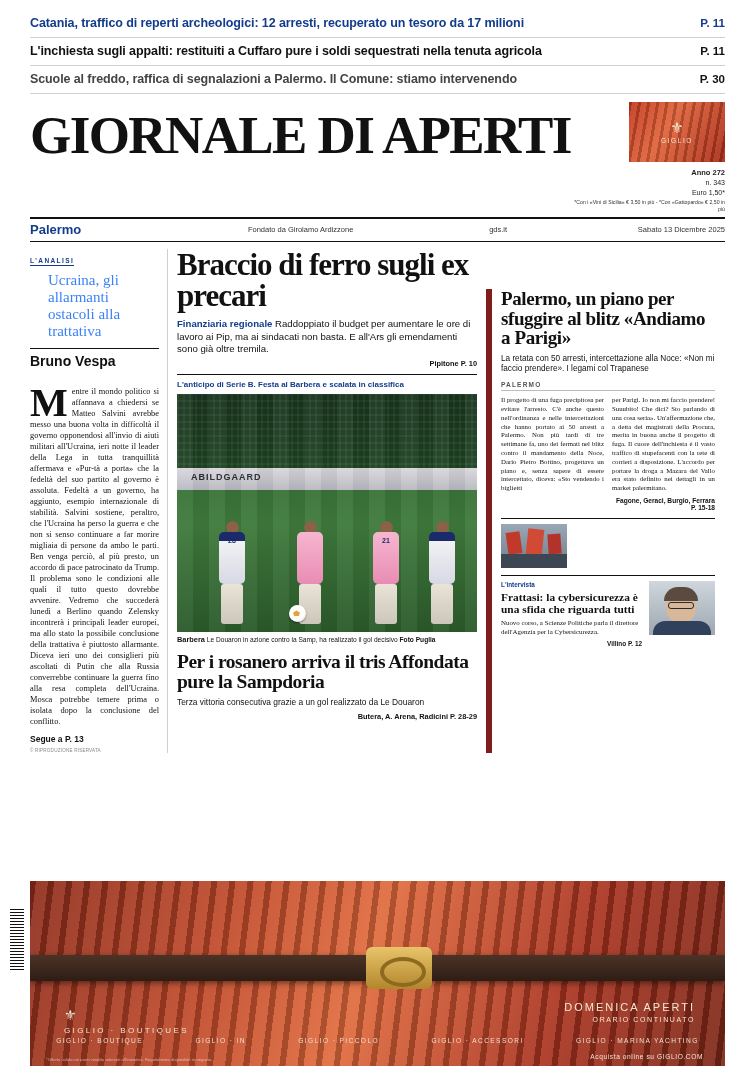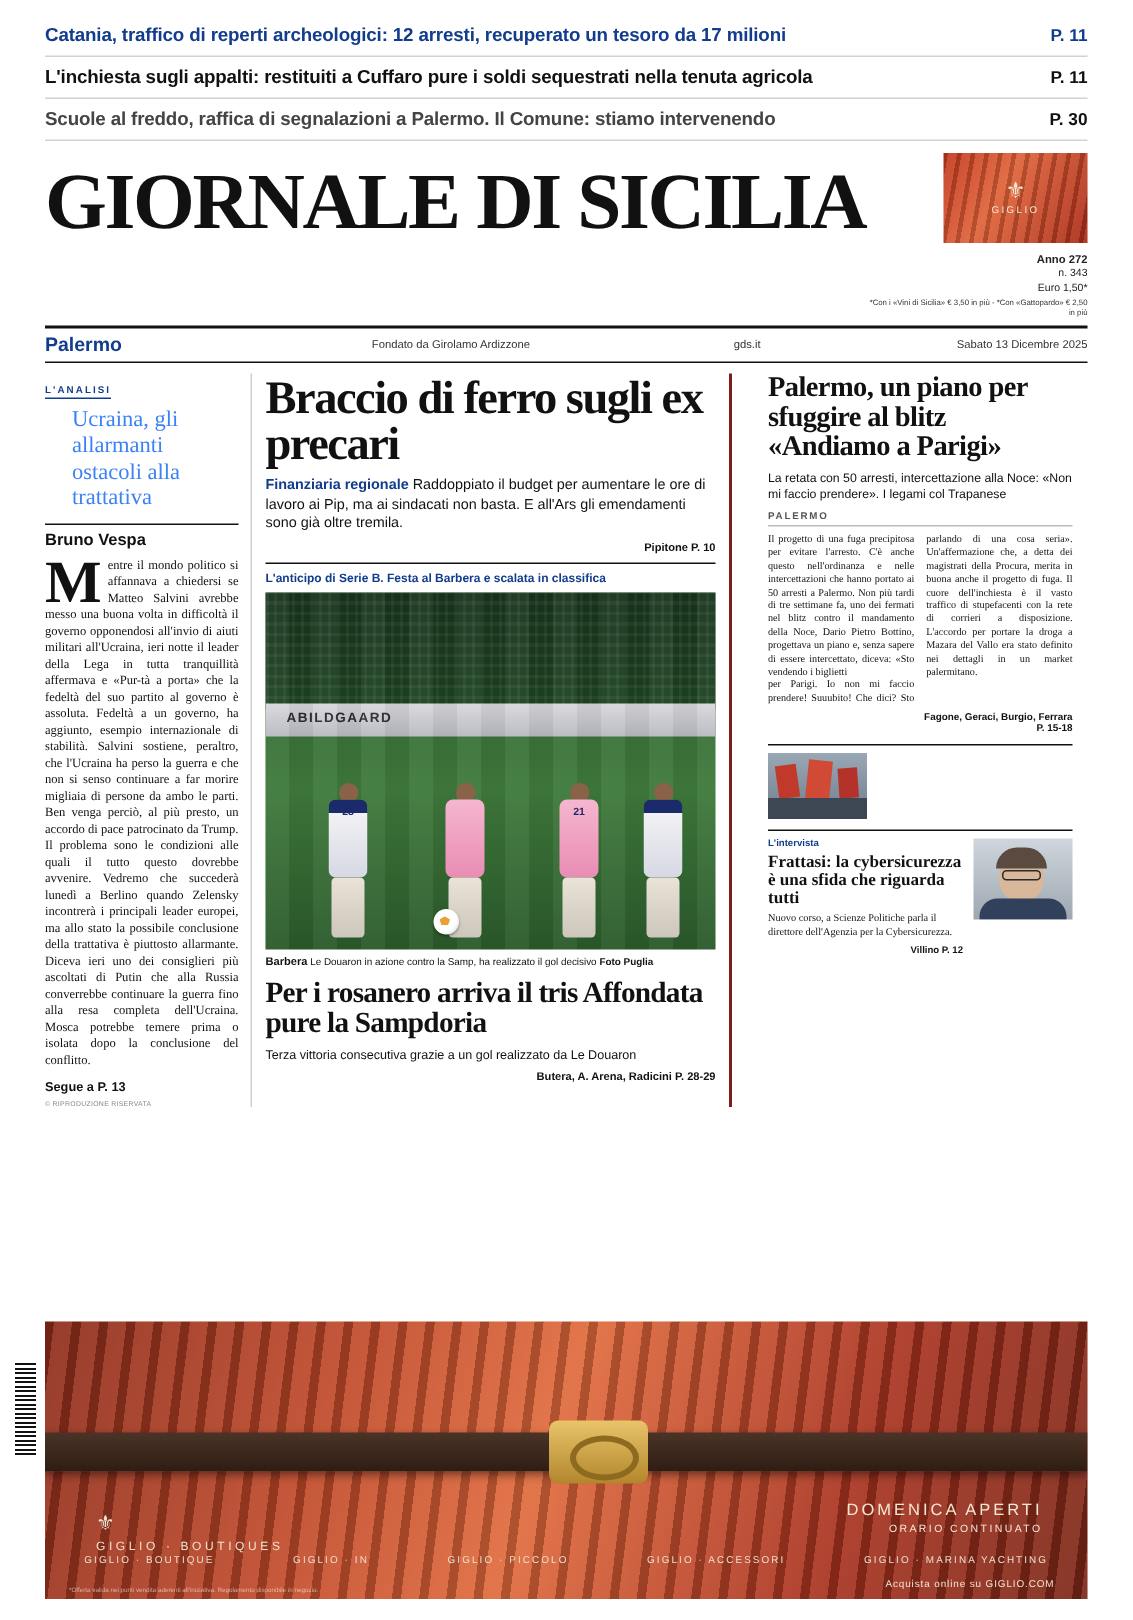--- a/index.html
+++ b/index.html
@@ -66,34 +66,34 @@
     display: flex; align-items: center; padding: 3px 0 4px 0;
   }
   .edition-name { color: #123c8c; font-weight: bold; font-size: 13px; width: 150px; }
   .edition-center { flex: 1; display: flex; justify-content: space-around; font-size: 7.5px; color: #333; }
   .edition-date { width: 150px; text-align: right; font-size: 7.5px; color: #333; }
 
   
   .content { display: flex; padding: 0 30px; margin-top: 7px; }
   .col-left { width: 138px; padding-right: 8px; border-right: 1px solid #cfcfcf; }
   .col-mid { width: 318px; padding: 0 9px; }
-  .col-right { width: 229px; padding-left: 24px; border-left: 2px solid #7f1d1d; }
+  .col-right { width: 229px; padding-left: 9px; border-left: 6px solid #7f1d1d; margin-top: 40px; }
 
   .kicker-badge {
     font-size: 6.5px; font-weight: bold; letter-spacing: 1.4px; color: #123c8c;
     border-bottom: 1px solid #123c8c; display: inline-block; padding-bottom: 1px; margin-bottom: 6px;
   }
   .analysis-title {
     font-family: "Liberation Serif", serif;
     font-size: 15px; line-height: 1.14; color: #3b82f6; font-weight: normal;
     margin-bottom: 8px;
     margin-left: 18px;
   }
   .byline-rule { border-top: 1px solid #111; margin: 8px 0 4px 0; }
-  .byline { font-size: 11px; font-weight: bold; margin-bottom: 5px; }
+  .byline { font-size: 14px; font-weight: bold; margin-bottom: 17px; }
   .dropcap-para {
     font-family: "Liberation Serif", serif;
     font-size: 8.4px; line-height: 1.31; text-align: justify; color: #111;
   }
   .dropcap {
     float: left; font-family: "Liberation Serif", serif; font-weight: bold;
     font-size: 40px; line-height: 30px; padding: 2px 4px 0 0;
   }
   .continue { font-weight: bold; font-size: 8.5px; margin-top: 7px; }
   .repro { font-size: 4.6px; color: #888; margin-top: 4px; letter-spacing: .2px; }
@@ -213,21 +213,21 @@
       <div class="teaser-text">L'inchiesta sugli appalti: restituiti a Cuffaro pure i soldi sequestrati nella tenuta agricola</div>
       <div class="teaser-page">P.  11</div>
     </div>
     <div class="teaser grey">
       <div class="teaser-text">Scuole al freddo, raffica di segnalazioni a Palermo. Il Comune: stiamo intervenendo</div>
       <div class="teaser-page">P.  30</div>
     </div>
   </div>
 
   <div class="masthead">
-    <div class="masthead-title">GIORNALE DI SICILIA</div>
+    <div class="masthead-title">GIORNALE DI APERTI</div>
     <div class="masthead-right">
       <div class="giglio-box">
         <div class="folds"></div>
         <div class="gl">
           <div class="mark">⚜</div>
           <div class="nm">GIGLIO</div>
         </div>
       </div>
       <div class="anno">
         <b>Anno 272</b><br>

